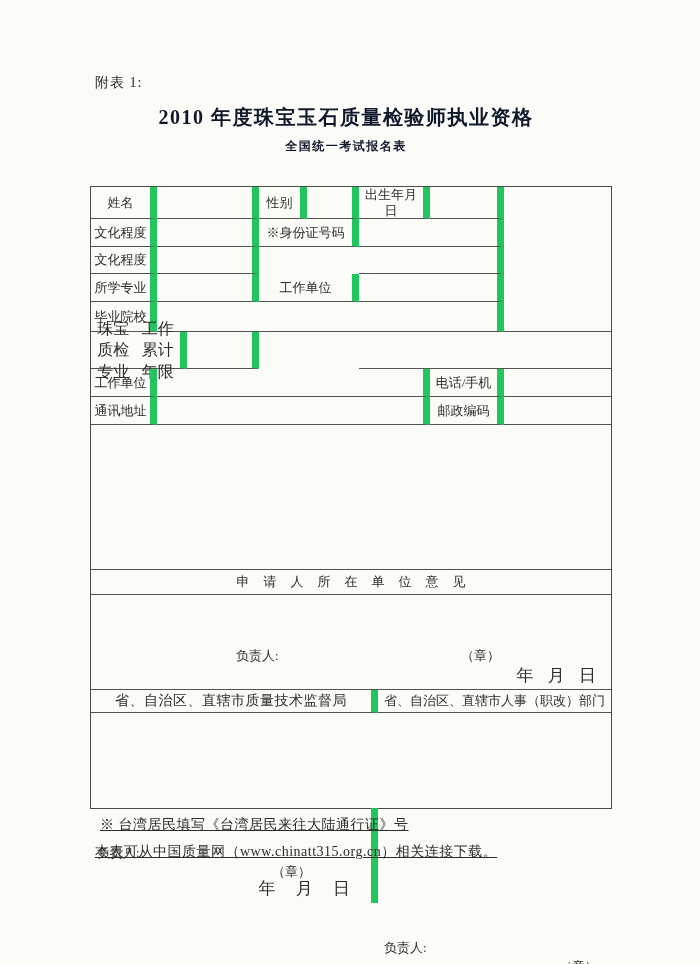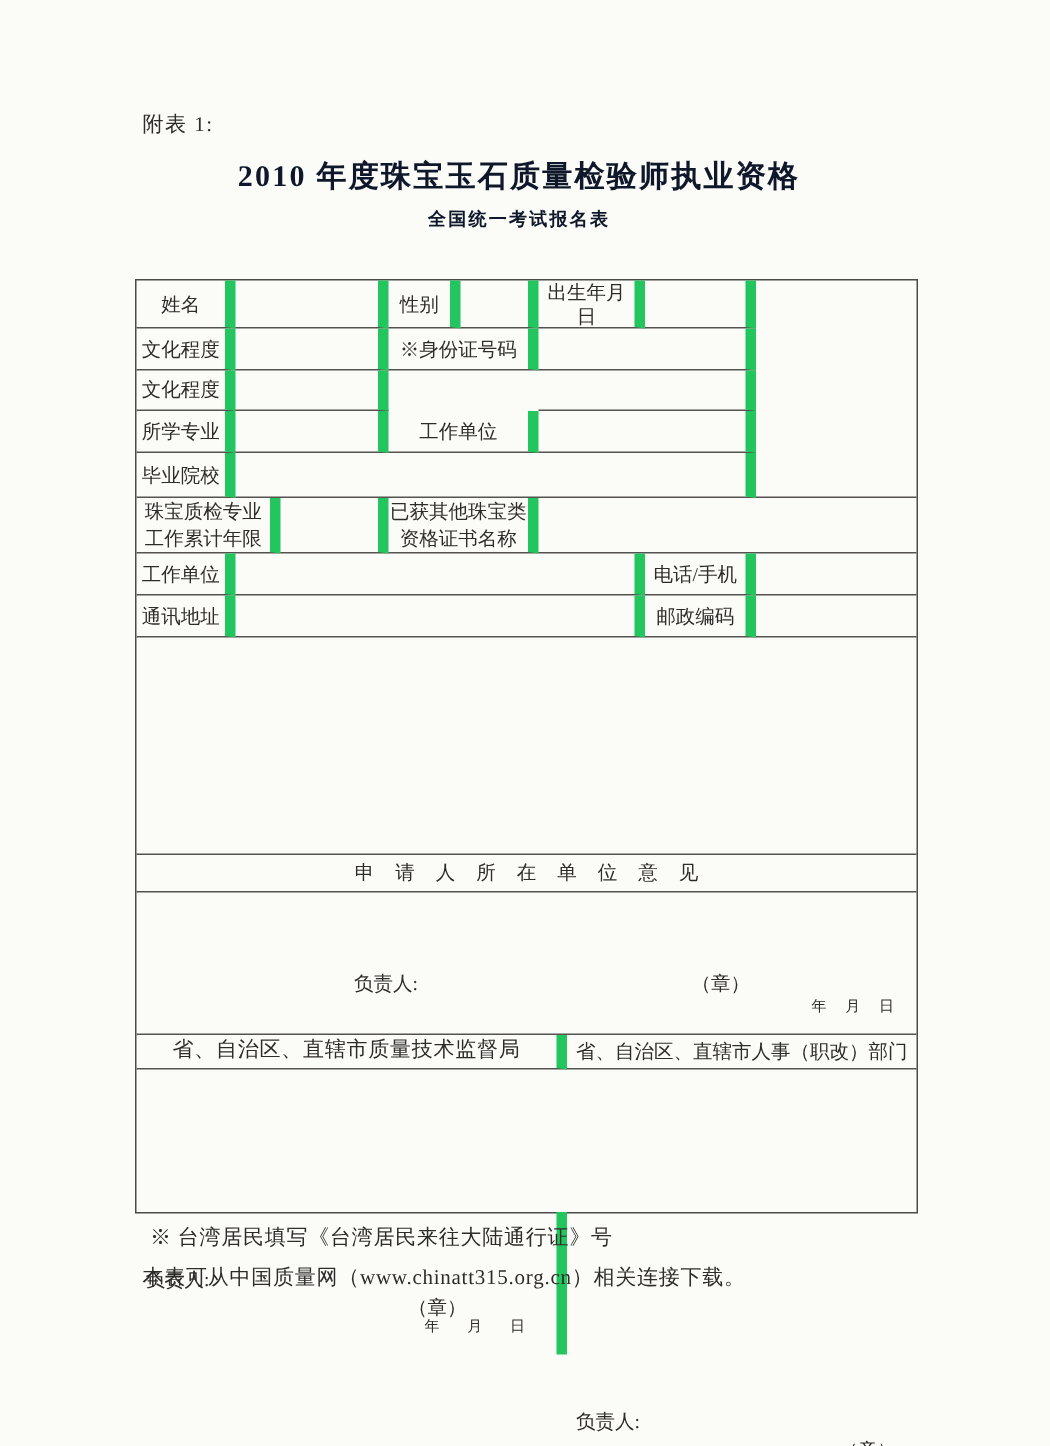--- a/index.html
+++ b/index.html
@@ -26,38 +26,38 @@
   }
   .c {
     position:absolute; box-sizing:border-box;
     border-right:7px solid #22c55e;
     border-bottom:1px solid #55534f;
     display:flex; align-items:center; justify-content:center;
     font-size:13px; line-height:1.2; text-align:center;
   }
   .noR { border-right:none; }
   .noB { border-bottom:none; }
-  .two-line { flex-direction:column; font-size:13px; line-height:1.35; }
+  .two-line { flex-direction:row; font-size:16px; line-height:1.35; }
   .sec-head span { letter-spacing:21px; margin-right:-21px; white-space:nowrap; }
   .sec-head.tight span { letter-spacing:14px; margin-right:-14px; }
   .freebox { display:block; }
   .rel { position:relative; }
   .resp { position:absolute; font-size:13px; }
   .seal { position:absolute; font-size:13px; }
-  .ymd  { position:absolute; font-size:10px; white-space:pre; }
+  .ymd  { position:absolute; font-size:17px; white-space:pre; }
   .op-resp { left:145px; top:53px; }
   .op-seal { left:370px; top:53px; }
   .op-ymd  { right:15px; top:71px; word-spacing:10px; }
   .st-resp { left:6px; top:37px; }
   .st-seal { left:181px; top:56px; }
   .st-ymd  { top:71px; word-spacing:14px; }
   .st-ymd.lft { right:21px; word-spacing:16px; }
   .dept-head-l { font-size:14px; letter-spacing:0.5px; }
   .dept-head-r { font-size:13px; }
-  .note { position:absolute; font-size:14px; letter-spacing:0.5px; }
+  .note { position:absolute; font-size:14px; letter-spacing:0.5px;text-decoration:underline; }
   .note.n1 { left:100px; top:816px; }
   .note.n2 { left:95px; top:843px; }
 </style>
 </head>
 <body>
 
 <div class="page">
 
   <div class="attachment">附表 1:</div>
   <div class="title l1">2010 年度珠宝玉石质量检验师执业资格</div>
@@ -88,24 +88,20 @@
     <div class="c" style="left:268px;top:87px;width:145px;height:28px;"></div>
 
     <div class="c" style="left:0;top:115px;width:66px;height:30px;">毕业院校</div>
     <div class="c" style="left:66px;top:115px;width:347px;height:30px;"></div>
 
     <div class="c two-line" style="left:0;top:145px;width:96px;height:37px;">
       <span>珠宝质检专业</span>
       <span>工作累计年限</span>
     </div>
     <div class="c" style="left:96px;top:145px;width:72px;height:37px;"></div>
-    <div class="c two-line" style="left:168px;top:145px;width:100px;height:37px;">
-      <span>已获其他珠宝类</span>
-      <span>资格证书名称</span>
-    </div>
     <div class="c noR" style="left:268px;top:145px;width:252px;height:37px;"></div>
 
     <div class="c" style="left:0;top:182px;width:66px;height:28px;">工作单位</div>
     <div class="c" style="left:66px;top:182px;width:273px;height:28px;"></div>
     <div class="c" style="left:339px;top:182px;width:74px;height:28px;">电话/手机</div>
     <div class="c noR" style="left:413px;top:182px;width:107px;height:28px;"></div>
 
     <div class="c" style="left:0;top:210px;width:66px;height:28px;">通讯地址</div>
     <div class="c" style="left:66px;top:210px;width:273px;height:28px;"></div>
     <div class="c" style="left:339px;top:210px;width:74px;height:28px;">邮政编码</div>

